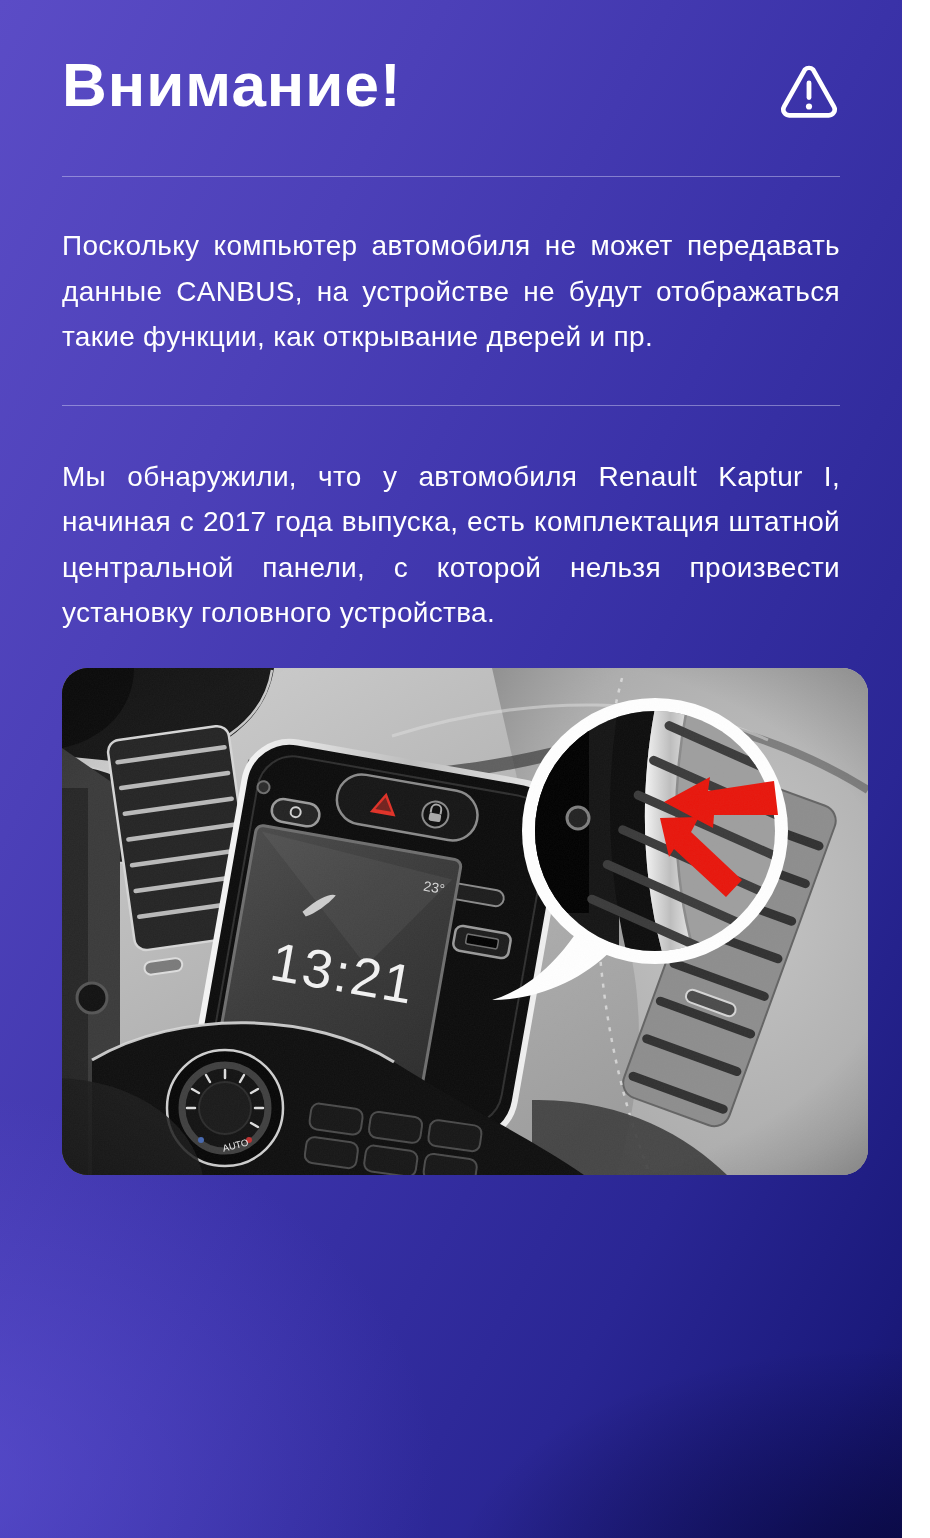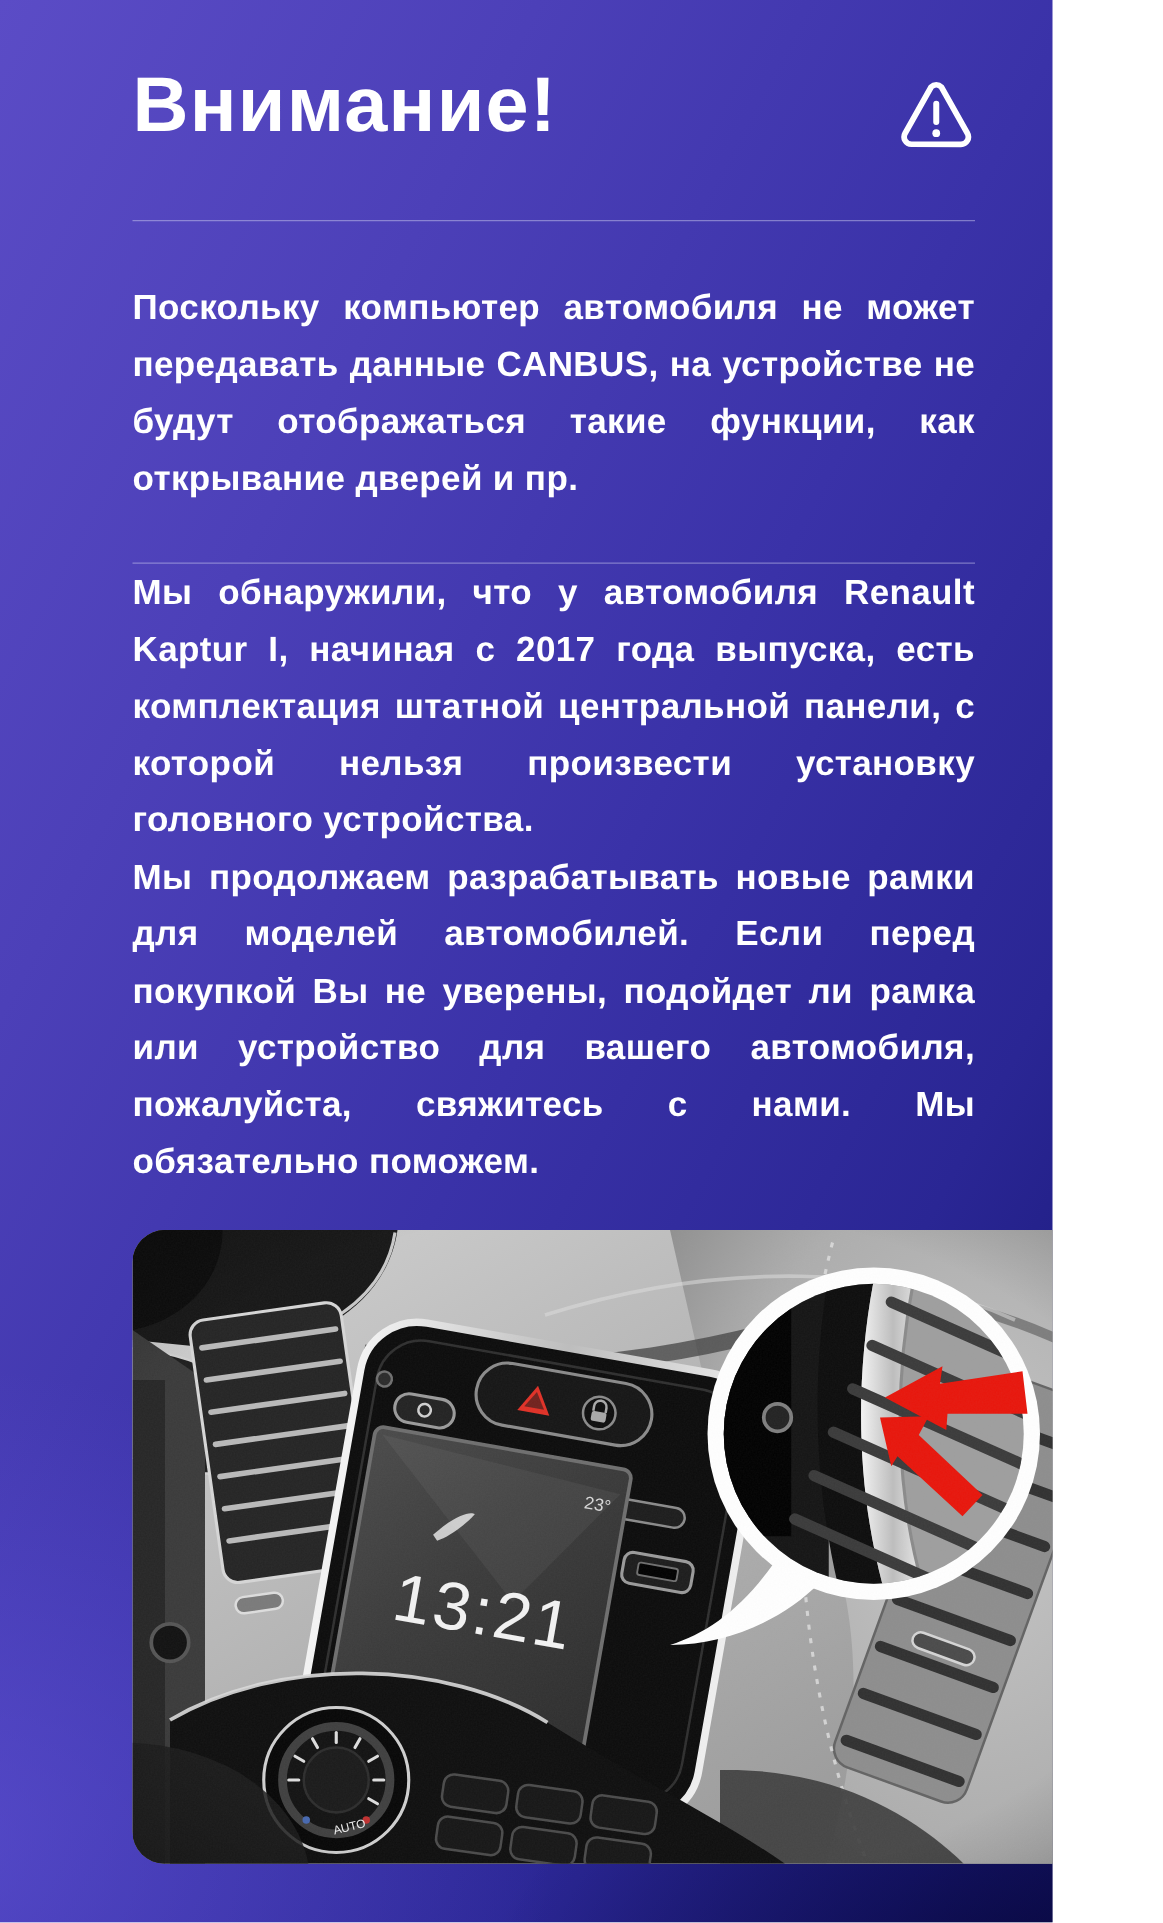--- a/index.html
+++ b/index.html
@@ -1,43 +1,42 @@
 <!DOCTYPE html>
 <html><head>
 <meta charset="utf-8">
 <style>
   html,body{margin:0;padding:0;}
   .page{
     position:relative;
-    width:798px;height:1538px;
+    width:902px;height:1538px;
     overflow:hidden;
     font-family:"Liberation Sans",sans-serif;
     color:#ffffff;
     background:
       radial-gradient(620px 340px at 98% 103%, rgba(2,2,40,0.62), rgba(2,2,40,0) 70%),
       radial-gradient(820px 620px at -8% 96%, rgba(104,90,224,0.55), rgba(104,90,224,0) 62%),
       linear-gradient(118deg,#5b4cc6 0%,#4c40b8 26%,#3a32a8 52%,#2a2694 76%,#1b1a7c 92%,#141367 100%);
-    padding-left: 44px;
   }
   .content{padding:0 62px;}
   .title{
     margin:0;padding-top:52px;
     font-size:62px;line-height:66px;font-weight:700;letter-spacing:1px;
   }
   .warn-icon{position:absolute;top:64px;right:64px;width:58px;height:56px;}
   .divider{border:none;border-top:1px solid rgba(216,214,245,0.45);margin:0;}
   .div1{margin-top:58px;}
   .div2{margin-top:45px;}
   .body-text{
-    font-size:28px;line-height:45.5px;font-weight:700;letter-spacing:0.3px;
+    font-size:28px;line-height:45.5px;font-weight:400;letter-spacing:0.3px;
     text-align:justify;
   }
   .body-text p{margin:0;}
   .p1{margin-top:46px;}
-  .block2{}
+  .block2{margin-top:48px;}
   .photo{
     position:relative;
     margin:32px auto 0 auto;
     width:806px;height:507px;
     border-radius:26px;
     overflow:hidden;
     background:#9a9a9a;
   }
   .photo svg{display:block;}
 </style>
@@ -57,21 +56,20 @@
     <hr class="divider div1">
 
     <div class="body-text p1">
       <p>Поскольку компьютер автомобиля не может передавать данные CANBUS, на устройстве не будут отображаться такие функции, как открывание дверей и пр.</p>
     </div>
 
     <hr class="divider div2">
 
     <div class="body-text block2">
       <p>Мы обнаружили, что у автомобиля Renault Kaptur I, начиная с 2017 года выпуска, есть комплектация штатной центральной панели, с которой нельзя произвести установку головного устройства.</p>
-      <p>Мы продолжаем разрабатывать новые рамки для моделей автомобилей. Если перед покупкой Вы не уверены, подойдет ли рамка или устройство для вашего автомобиля, пожалуйста, свяжитесь с нами. Мы обязательно поможем.</p>
     </div>
 
     <div class="photo">
       <svg width="806" height="507" viewBox="0 0 806 507">
         <defs>
           <linearGradient id="gBg" x1="0" y1="0" x2="1" y2="1">
             <stop offset="0" stop-color="#d2d2d2"></stop>
               <stop offset="0.55" stop-color="#ababab"></stop>
               <stop offset="1" stop-color="#8f8f8f"></stop>
           </linearGradient>

